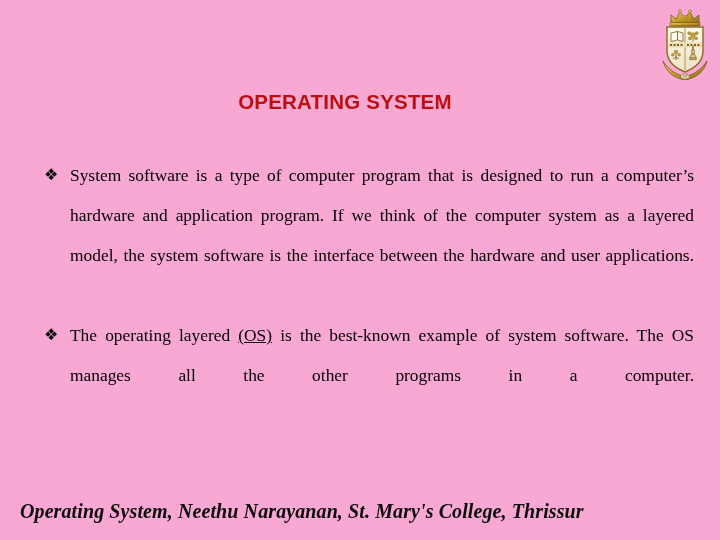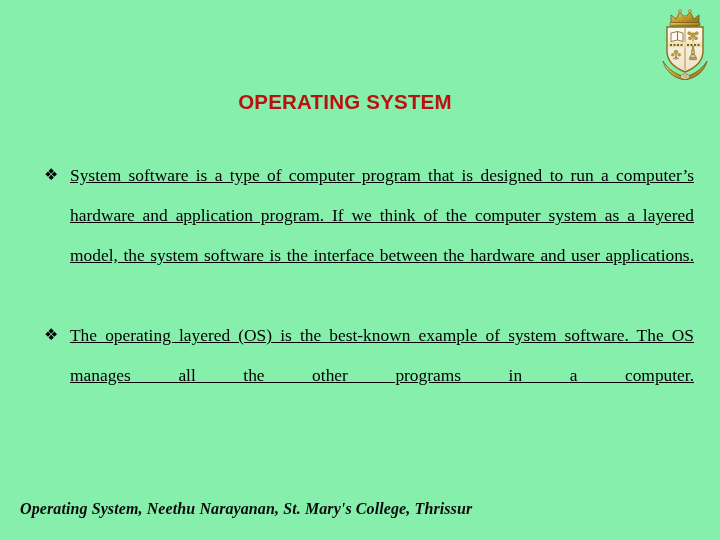--- a/index.html
+++ b/index.html
@@ -10,21 +10,21 @@
     width: 720px;
     height: 540px;
     background: #ffffff;
     font-family: "Liberation Serif", serif;
     overflow: hidden;
   }
   #slide {
     position: relative;
     width: 720px;
     height: 540px;
-    background: #86efac;
+    background: #f9a8d4;
   }
 
   
   #logo {
     position: absolute;
     left: 659px;
     top: 6px;
     width: 52px;
     height: 74px;
   }
@@ -68,38 +68,37 @@
     position: absolute;
     left: 0px;
     top: 0px;
     font-family: "DejaVu Sans", sans-serif;
     font-size: 16px;
     line-height: 40px;
     color: #000000;
   }
   .para-text {
     display: block;
-    text-decoration: underline;
   }
   .para-text::after {
     content: "";
     display: inline-block;
     width: 100%;
   }
   .u { text-decoration: underline; margin-top: 32px; }
 
   
   #footer {
     position: absolute;
     left: 20px;
     top: 500px;
     font-family: "Liberation Serif", serif;
     font-style: italic;
     font-weight: bold;
-    font-size: 16px;
+    font-size: 20px;
     color: #0a0a0a;
     letter-spacing: 0.1px;
     white-space: nowrap;
   }
 </style>
 </head>
 <body>
 
 <div id="slide">
 

